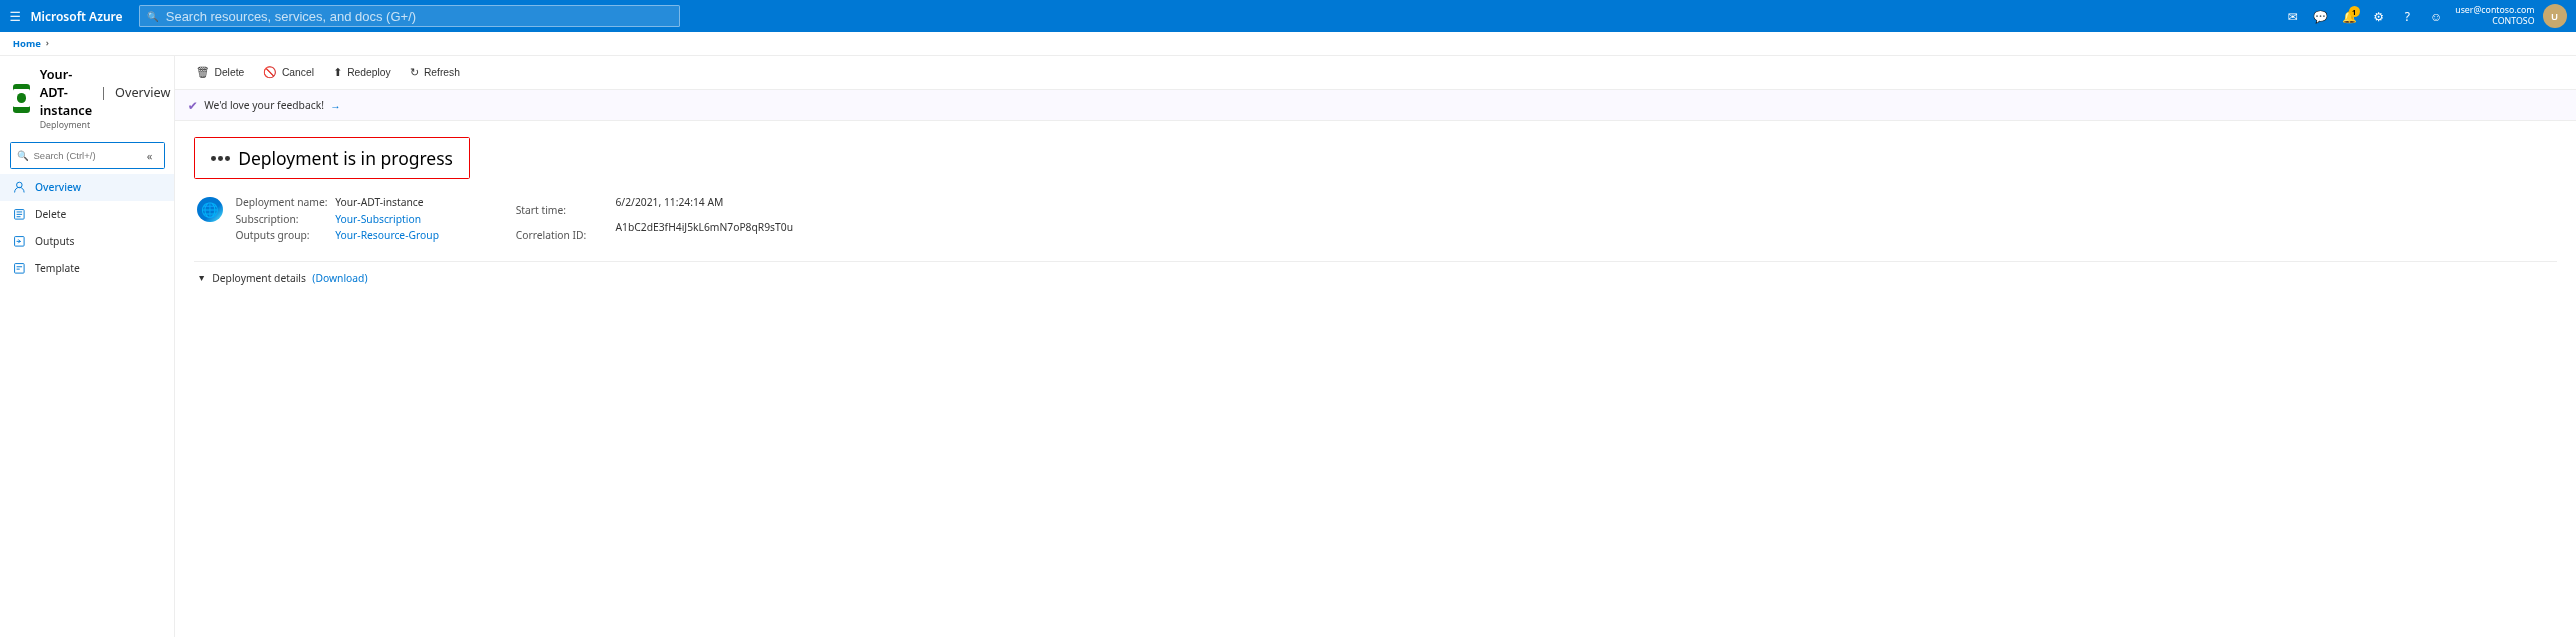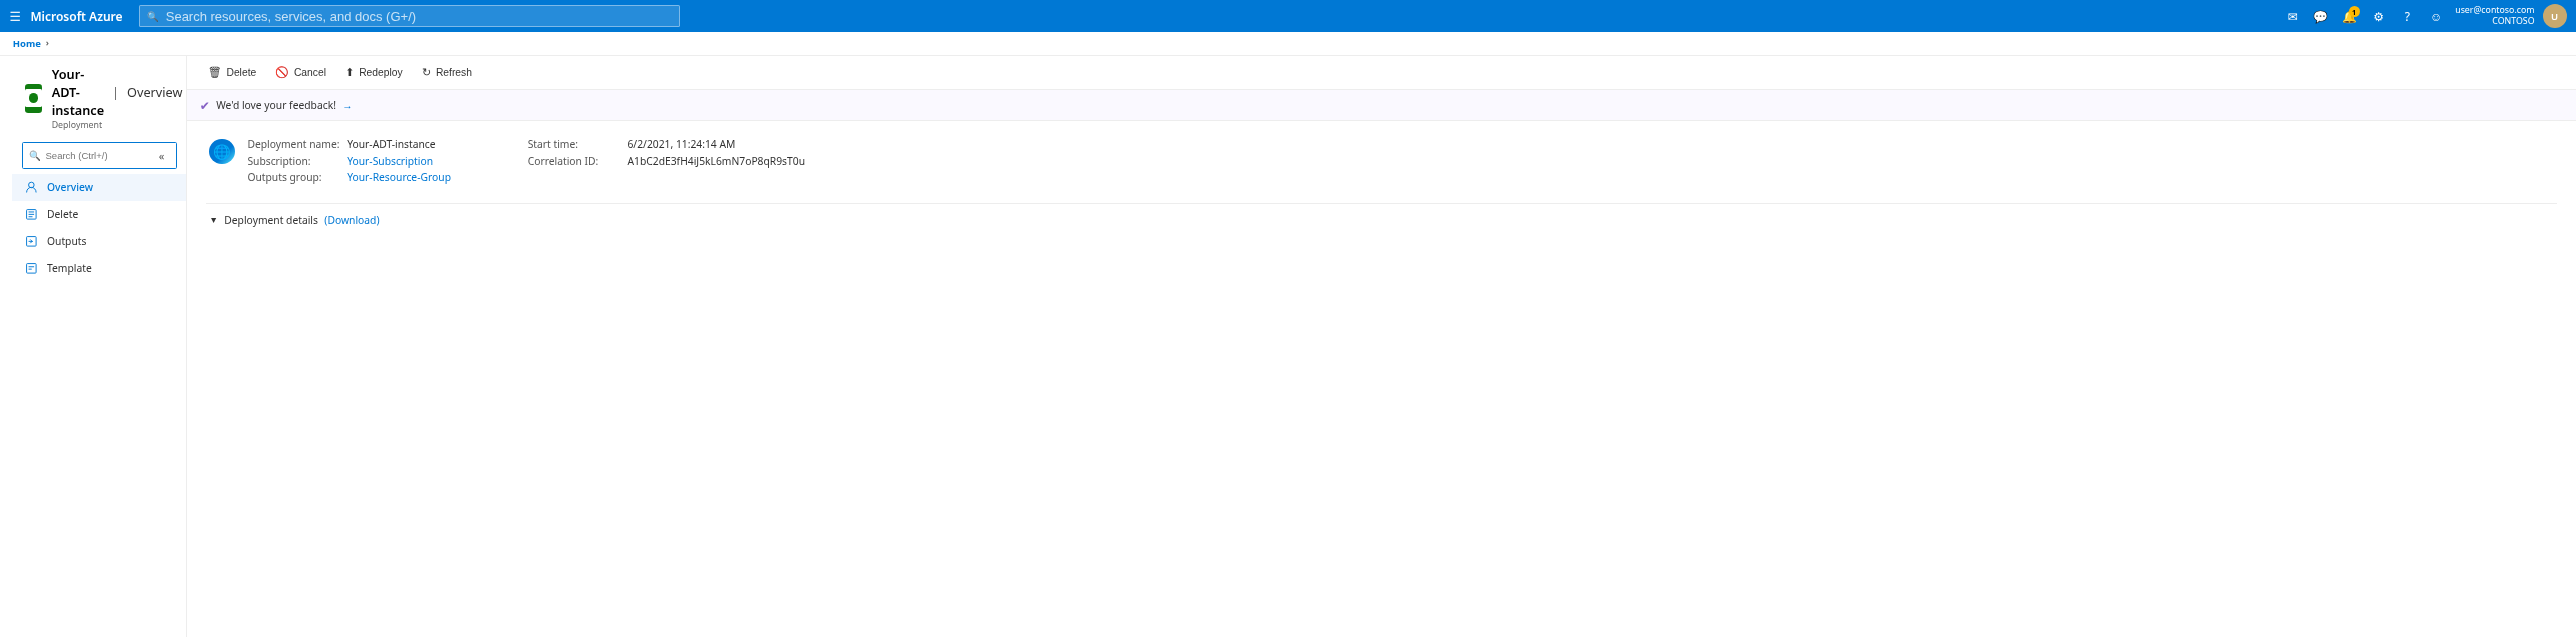--- a/index.html
+++ b/index.html
@@ -71,21 +71,21 @@
     
     .breadcrumb {
       display: flex; align-items: center; gap: 4.8px;
       padding: 4.8px 12.7px; font-size: 9.5px; color: #0078d4;
       background: #fff; border-bottom: 0.8px solid #ededed; font-weight: bold;
     }
     .breadcrumb-sep { color: #666; font-size: 8.8px; }
     .breadcrumb a { color: #0078d4; text-decoration: none; }
 
     
-    .main-layout { display: flex; height: calc(100vh - 32px - 23px); padding-left: 12px; }
+    .main-layout { display: flex; height: calc(100vh - 32px - 23px); }
 
     
     .sidebar {
       width: 175px; min-width: 175px;
       border-right: 0.8px solid #ededed;
       display: flex; flex-direction: column;
     }
     .sidebar-header {
       display: flex; align-items: center;
       padding: 9.5px 12.7px 6.4px 12.7px; gap: 9.5px;
@@ -172,21 +172,21 @@
       flex-shrink: 0; margin-top: 1.6px;
     }
     .globe-inner { color: #fff; font-size: 14.3px; }
     .deployment-fields { display: flex; flex-direction: column; gap: 2.4px; font-size: 10.3px; }
     .deployment-fields .row { display: flex; gap: 4.8px; align-items: baseline; }
     .field-label { color: #555; min-width: 95px; }
     .field-value { color: #333; }
     .field-link { color: #0078d4; text-decoration: none; }
     .timestamp-section { margin-left: 64px; font-size: 10.3px; display: flex; flex-direction: column; gap: 2.4px; }
     .ts-row { display: flex; gap: 4.8px; }
-    .ts-label { color: #555; min-width: 95px; }
+    .ts-label { color: #555; min-width: 95px; margin-top: 8px; }
 
     
     .deployment-details {
       display: flex; align-items: center; gap: 6.4px;
       padding: 9.5px 0 0 3.2px; font-size: 10.3px; border-top: 0.8px solid #ededed;
       margin-top: 9.5px;
     }
     .chevron-icon { font-size: 8.8px; color: #333; }
     .details-link { color: #0078d4; text-decoration: none; text-align: right; }
   </style>
@@ -312,20 +312,31 @@
     </div>
 
     <div class="feedback-bar">
       <span class="feedback-icon">✔</span>
       <span>We'd love your feedback!</span>
       <a href="#" class="feedback-link">→</a>
     </div>
 
     <div class="status-section">
 
+      <div style="display:flex;align-items:flex-start;gap:16px;">
+
+        <div class="status-box">
+          <div class="status-dots">
+            <div class="status-dot"></div>
+            <div class="status-dot"></div>
+            <div class="status-dot"></div>
+          </div>
+          <span>Deployment is in progress</span>
+        </div>
+      </div>
 
       <div class="deployment-info">
         <div class="deployment-globe">
           <span class="globe-inner">🌐</span>
         </div>
         <div class="deployment-fields">
           <div class="row">
             <span class="field-label">Deployment name:</span>
             <span class="field-value">Your-ADT-instance</span>
           </div>

